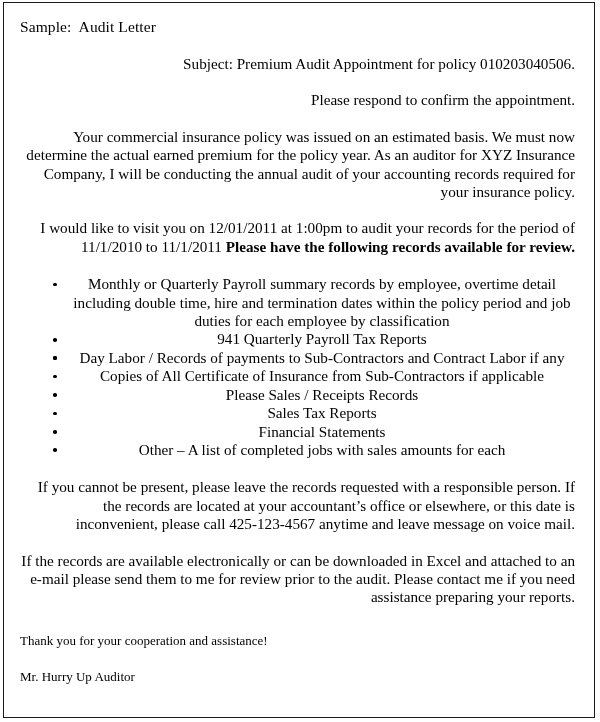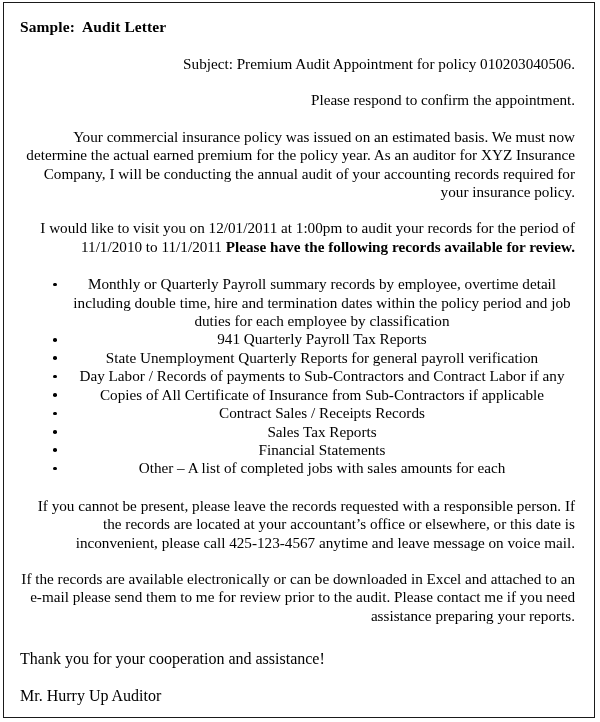--- a/index.html
+++ b/index.html
@@ -20,21 +20,21 @@
     left: 3px;
     top: 2px;
     width: 592px;
     height: 716px;
     border: 1.6px solid #1a1a1a;
     background: #ffffff;
     padding: 11px 11px 0 16px;
   }
   .doc-title {
     font-size: 15.5px;
-    font-weight: bold;
+    font-weight: normal;
     line-height: 18px;
     margin: 4px 0 0 0;
     letter-spacing: 0.1px;
     white-space: pre;
   }
   p.para {
     font-size: 15.2px;
     line-height: 18.4px;
     margin: 0;
     text-align: right;
@@ -61,21 +61,21 @@
   ul.records-list li .bullet-dot {
     position: absolute;
     left: 33px;
     top: 7.5px;
     width: 3.6px;
     height: 3.6px;
     background: #000000;
     border-radius: 50%;
   }
   .sig-line {
-    font-size: 16px;
+    font-size: 13px;
     line-height: 18.4px;
     margin: 0;
   }
 </style>
 </head>
 <body>
 
 <div id="letter-frame">
 
   <div class="doc-title">Sample:  Audit Letter</div>
@@ -94,24 +94,24 @@
 
   <div class="gap-md"></div>
 
   <p class="para"><span>I would like to visit you on 12/01/2011 at 1:00pm to audit your records for the period of 11/1/2010 to 11/1/2011 </span><span class="bold-run">Please have the following records available for review.</span></p>
 
   <div class="gap-lg"></div>
 
   <ul class="records-list">
     <li><span class="bullet-dot"></span><span>Monthly or Quarterly Payroll summary records by employee, overtime detail including double time, hire and termination dates within the policy period and job duties for each employee by classification</span></li>
     <li><span class="bullet-dot"></span><span>941 Quarterly Payroll Tax Reports</span></li>
-    <li><span class="bullet-dot"></span><span>State Unemployment Quarterly Reports for general payroll verification</span></li>
+    <li><span class="bullet-dot"></span></li>
     <li><span class="bullet-dot"></span><span>Day Labor / Records of payments to Sub-Contractors and Contract Labor if any</span></li>
     <li><span class="bullet-dot"></span><span>Copies of All Certificate of Insurance from Sub-Contractors if applicable</span></li>
-    <li><span class="bullet-dot"></span><span>Contract Sales / Receipts Records</span></li>
+    <li><span class="bullet-dot"></span><span>Please Sales / Receipts Records</span></li>
     <li><span class="bullet-dot"></span><span>Sales Tax Reports</span></li>
     <li><span class="bullet-dot"></span><span>Financial Statements</span></li>
     <li><span class="bullet-dot"></span><span>Other – A list of completed jobs with sales amounts for each</span></li>
   </ul>
 
   <div class="gap-lg"></div>
 
   <p class="para">If you cannot be present, please leave the records requested with a responsible person. If the records are located at your accountant’s office or elsewhere, or this date is inconvenient, please call 425-123-4567 anytime and leave message on voice mail.</p>
 
   <div class="gap-md"></div>

